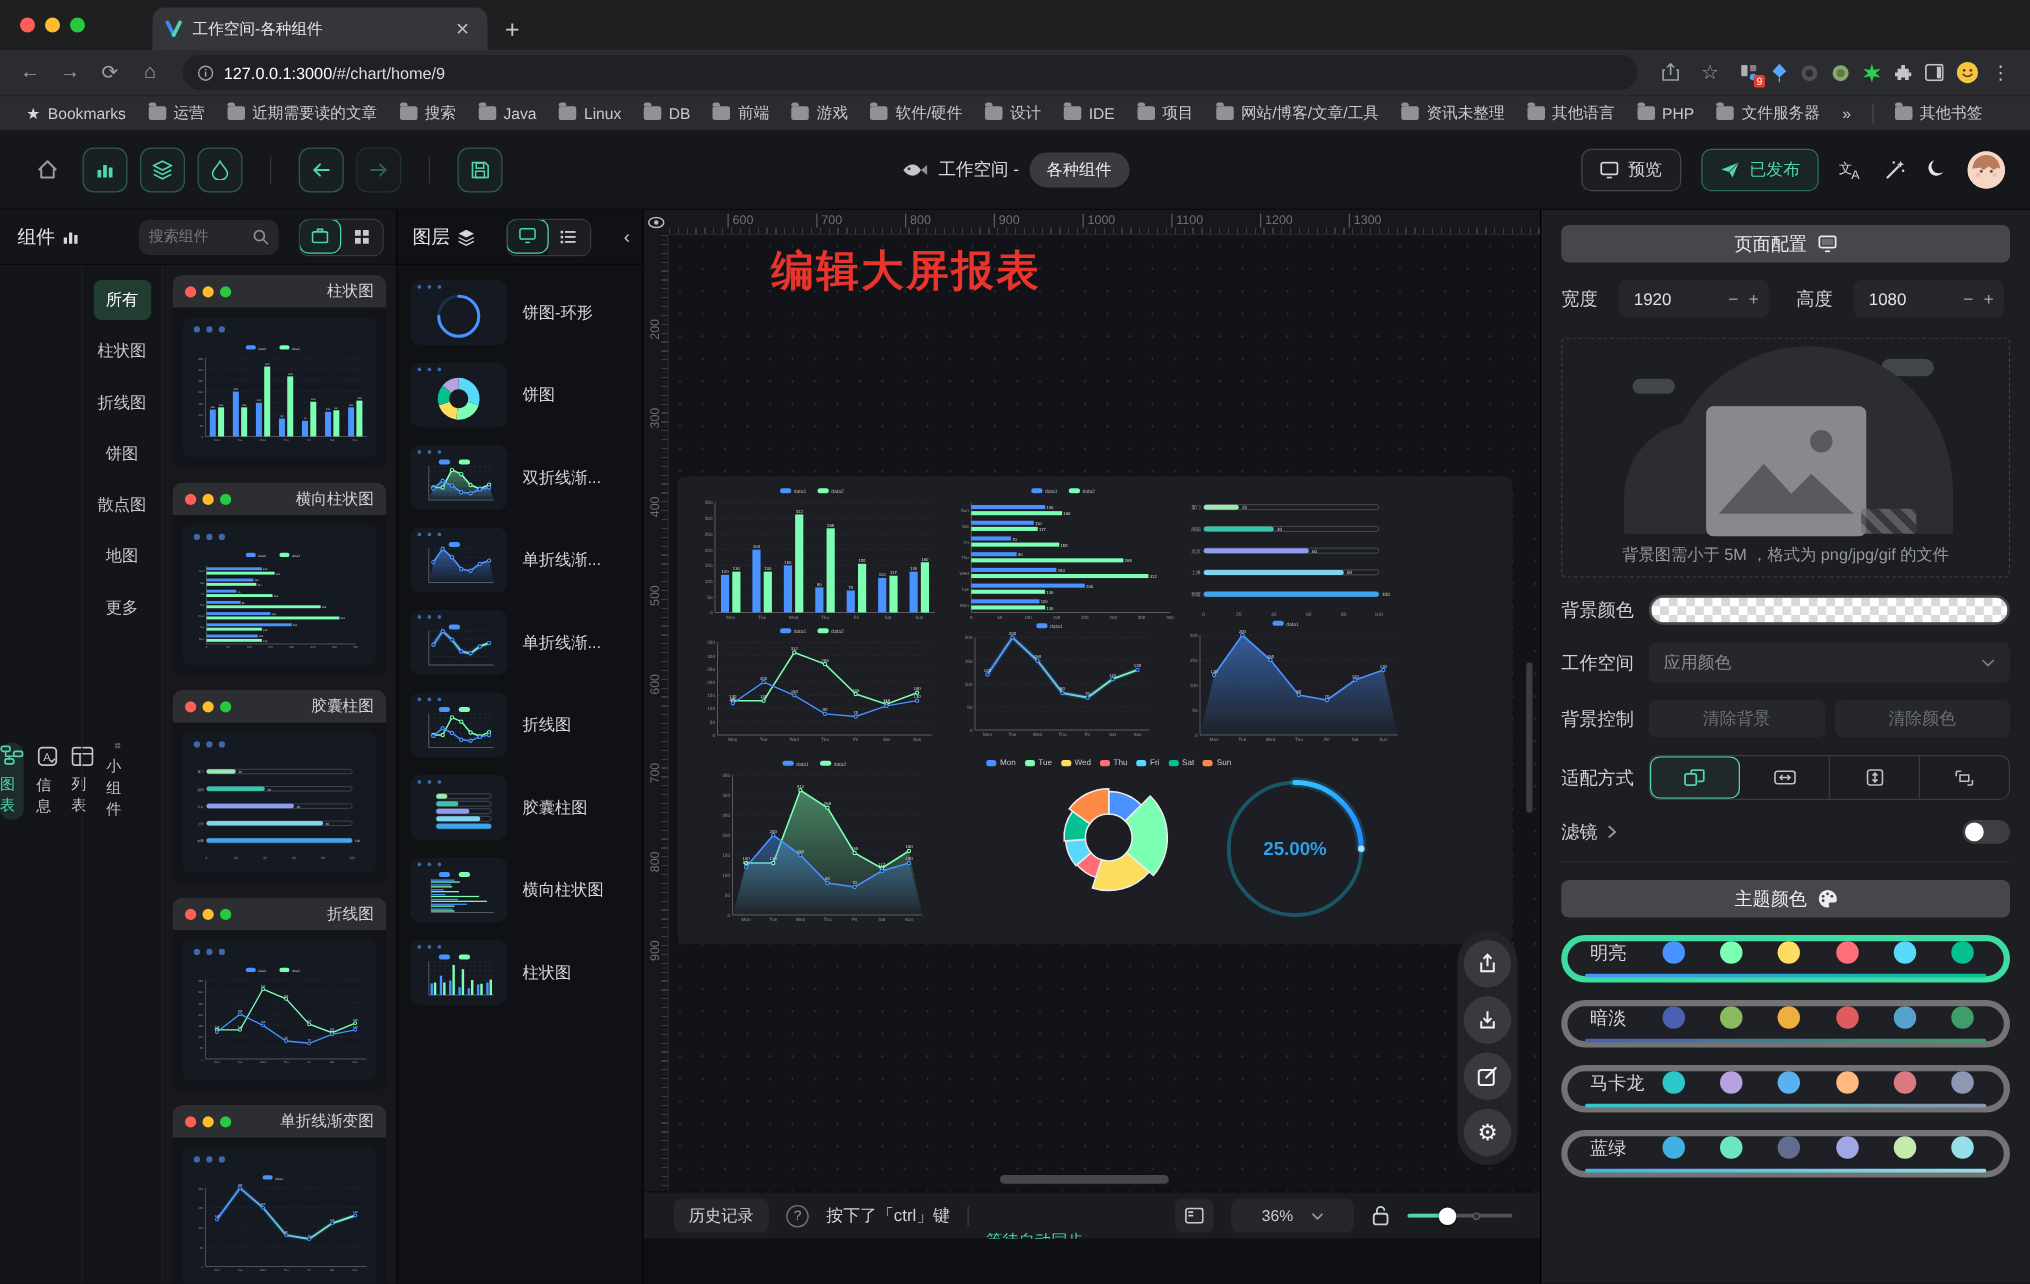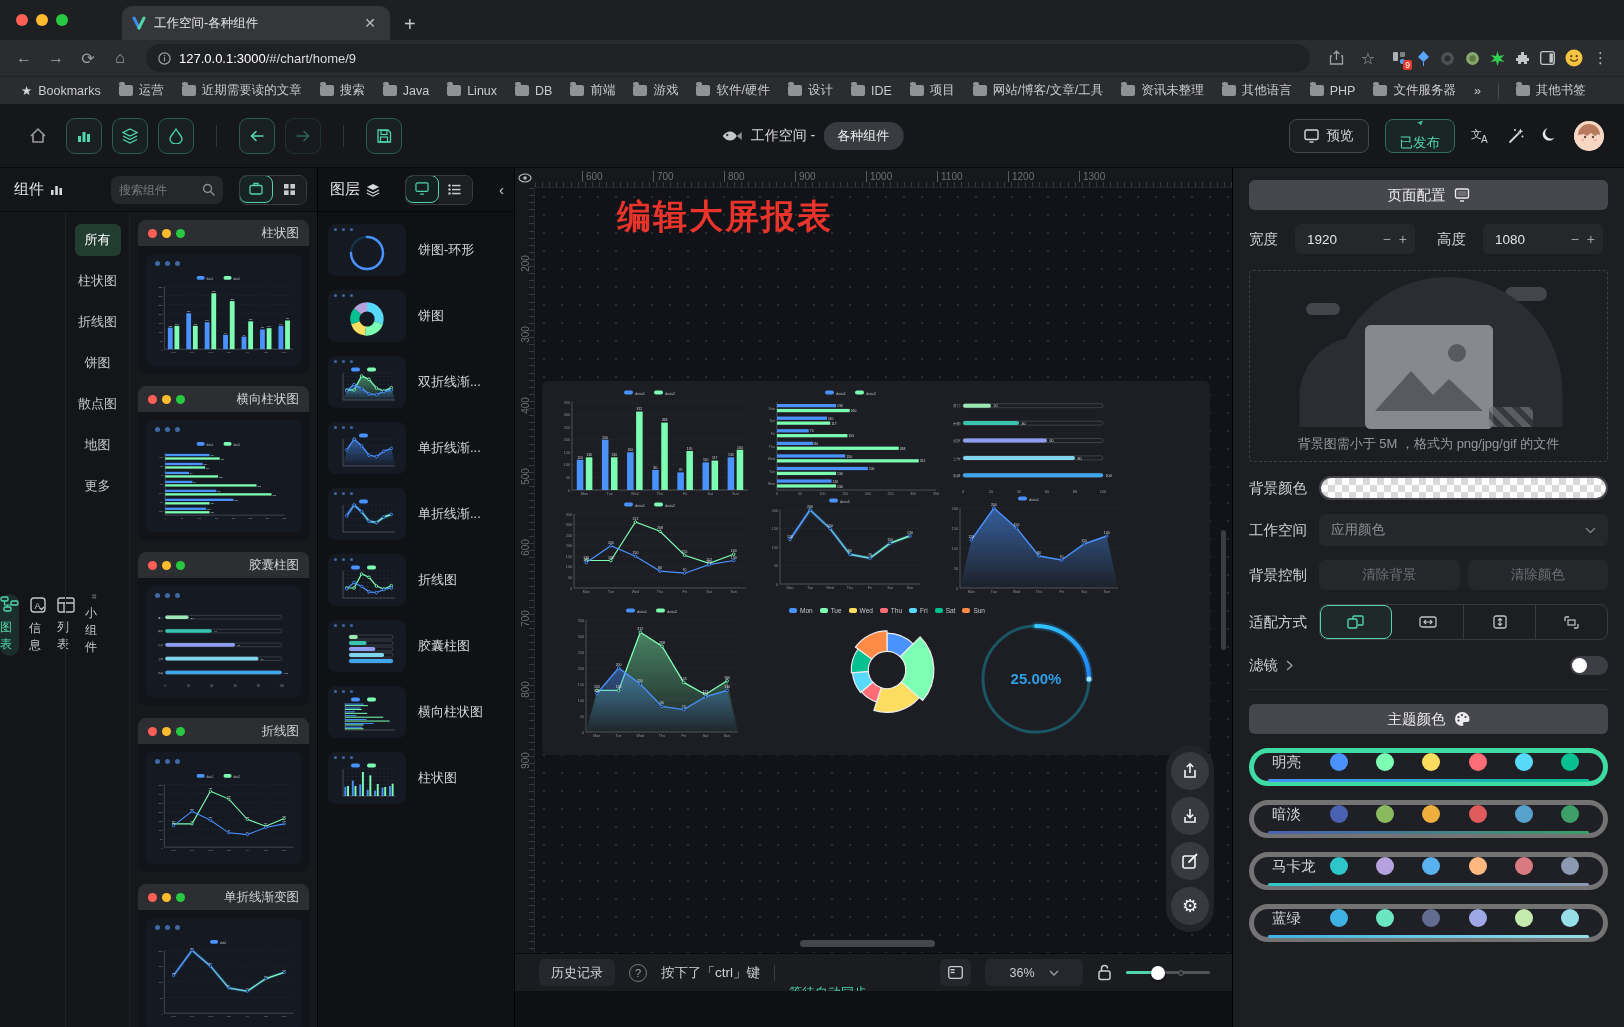--- a/index.html
+++ b/index.html
@@ -30,30 +30,30 @@
   .app-toolbar{height:64px;background:#16171b;display:flex;align-items:center;padding:0 20px;border-bottom:1px solid #0a0b0d;position:relative;}
   .tb-group{display:flex;align-items:center;gap:10px;}
   .tb-btn{width:36px;height:36px;border:1px solid #2c5c4b;border-radius:9px;display:flex;align-items:center;justify-content:center;background:rgba(81,214,169,.05);}
   .tb-btn.plain{border-color:transparent;background:none;}
   .tb-btn.dim{opacity:.4;}
   .tb-divider{width:1px;height:22px;background:#33343a;margin:0 12px;}
   .tb-center{position:absolute;left:50%;top:0;height:100%;transform:translateX(-50%);display:flex;align-items:center;gap:8px;font-size:14px;color:#d8d9db;}
   .name-pill{background:#3a3b40;border-radius:14px;padding:5px 14px;font-size:13px;color:#eceded;}
   .tb-right{margin-left:auto;display:flex;align-items:center;gap:16px;text-align:right;}
   .btn-preview{height:34px;border:1px solid #46474d;border-radius:8px;background:#1d1e22;color:#d6d7d9;font-size:13.5px;display:flex;align-items:center;gap:8px;padding:0 14px;}
-  .btn-publish{height:34px;border:1px solid #2d6e57;border-radius:8px;background:rgba(81,214,169,.08);color:#51d6a9;font-size:13.5px;display:flex;align-items:center;gap:8px;padding:0 14px;flex-direction:column;}
+  .btn-publish{height:34px;border:1px solid #2d6e57;border-radius:8px;background:rgba(81,214,169,.08);color:#51d6a9;font-size:13.5px;display:flex;align-items:center;gap:8px;padding:0 14px;}
   .tb-ic{color:#d3d4d7;font-size:17px;display:flex;align-items:center;}
   .avatar{width:30px;height:30px;border-radius:50%;background:#f3d4c2;overflow:hidden;display:flex;align-items:center;justify-content:center;}
   
   .main{display:flex;height:859px;}
   .left-wrap{width:318px;display:flex;flex-direction:column;background:#141519;border-right:1px solid #000;}
   .left-header{height:44px;display:flex;align-items:center;padding:0 10px 0 14px;gap:8px;border-bottom:1px solid #090a0c;}
   .left-title{font-size:15px;color:#e4e5e7;display:flex;align-items:center;gap:6px;}
   .searchbox{margin-left:auto;width:112px;height:28px;background:#26272b;border-radius:8px;display:flex;align-items:center;padding:0 8px;gap:4px;}
-  .searchbox input{flex:1;min-width:0;background:none;border:none;outline:none;color:#c7c9cc;font-size:12px;font-family:Liberation Sans, sans-serif;}
+  .searchbox input{flex:1;min-width:0;background:none;border:none;outline:none;color:#c7c9cc;font-size:12px;font-family:Liberation Serif, serif;}
   .searchbox input::placeholder{color:#77797d;}
   .view-toggle{display:flex;border-radius:8px;overflow:hidden;border:1px solid #3a3b40;margin-left:8px;}
   .vt-btn{width:34px;height:28px;display:flex;align-items:center;justify-content:center;background:#1d1e22;}
   .vt-btn.active{border:1px solid #51d6a9;border-radius:8px;margin:-1px;z-index:1;background:rgba(81,214,169,.08);}
   .left-body{flex:1;display:flex;min-height:0;}
   .nav-col{width:65px;background:#141519;padding-top:10px;display:flex;flex-direction:row;align-items:center;gap:10px;}
   .nav-item{width:52px;height:62px;border-radius:10px;display:flex;flex-direction:column;align-items:center;justify-content:center;gap:6px;color:#c3c5c8;font-size:12px;}
   .nav-item.active{background:rgba(81,214,169,.13);color:#51d6a9;}
   .cat-col{width:64px;border-left:1px solid #1f2024;padding-top:12px;display:flex;flex-direction:column;align-items:center;gap:9px;}
   .cat-item{font-size:13px;color:#c6c8cb;padding:7px 10px;border-radius:6px;white-space:nowrap;}

